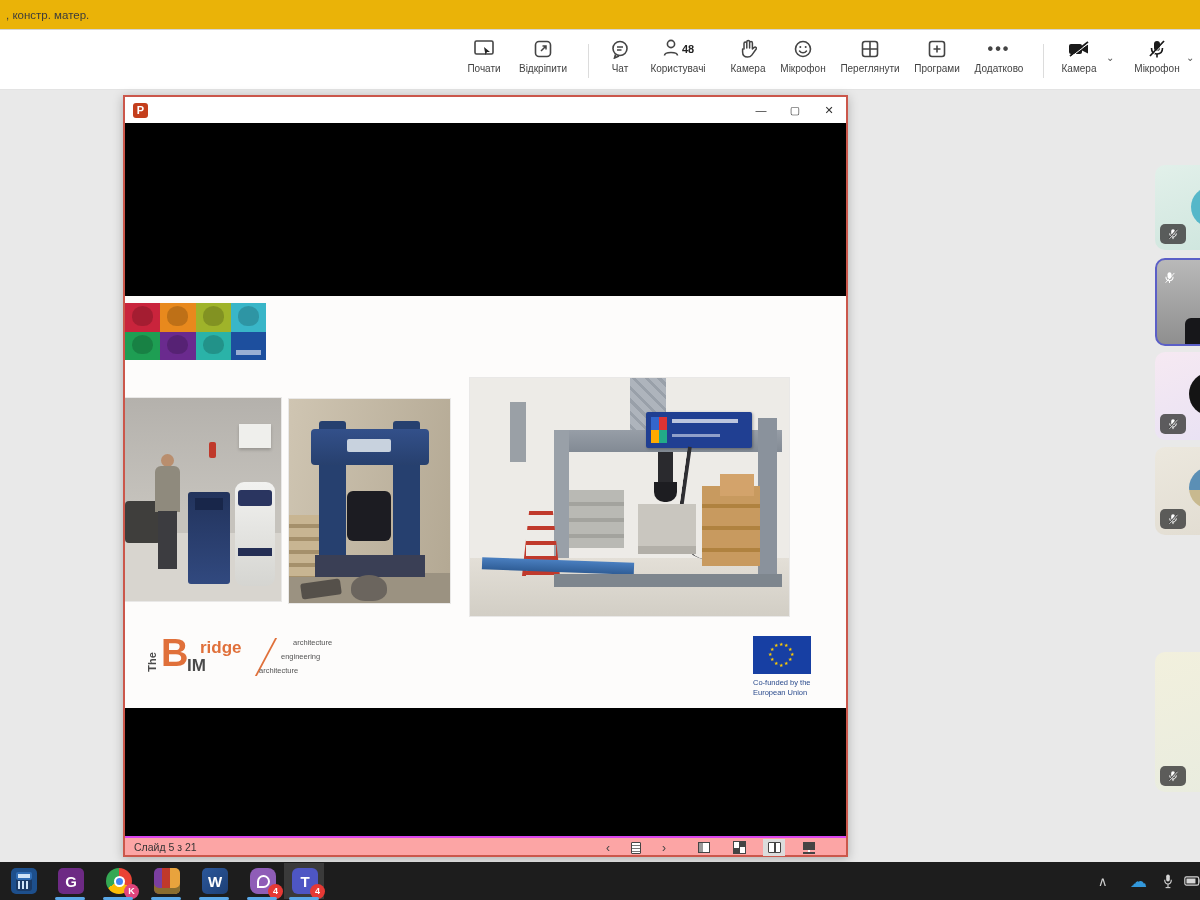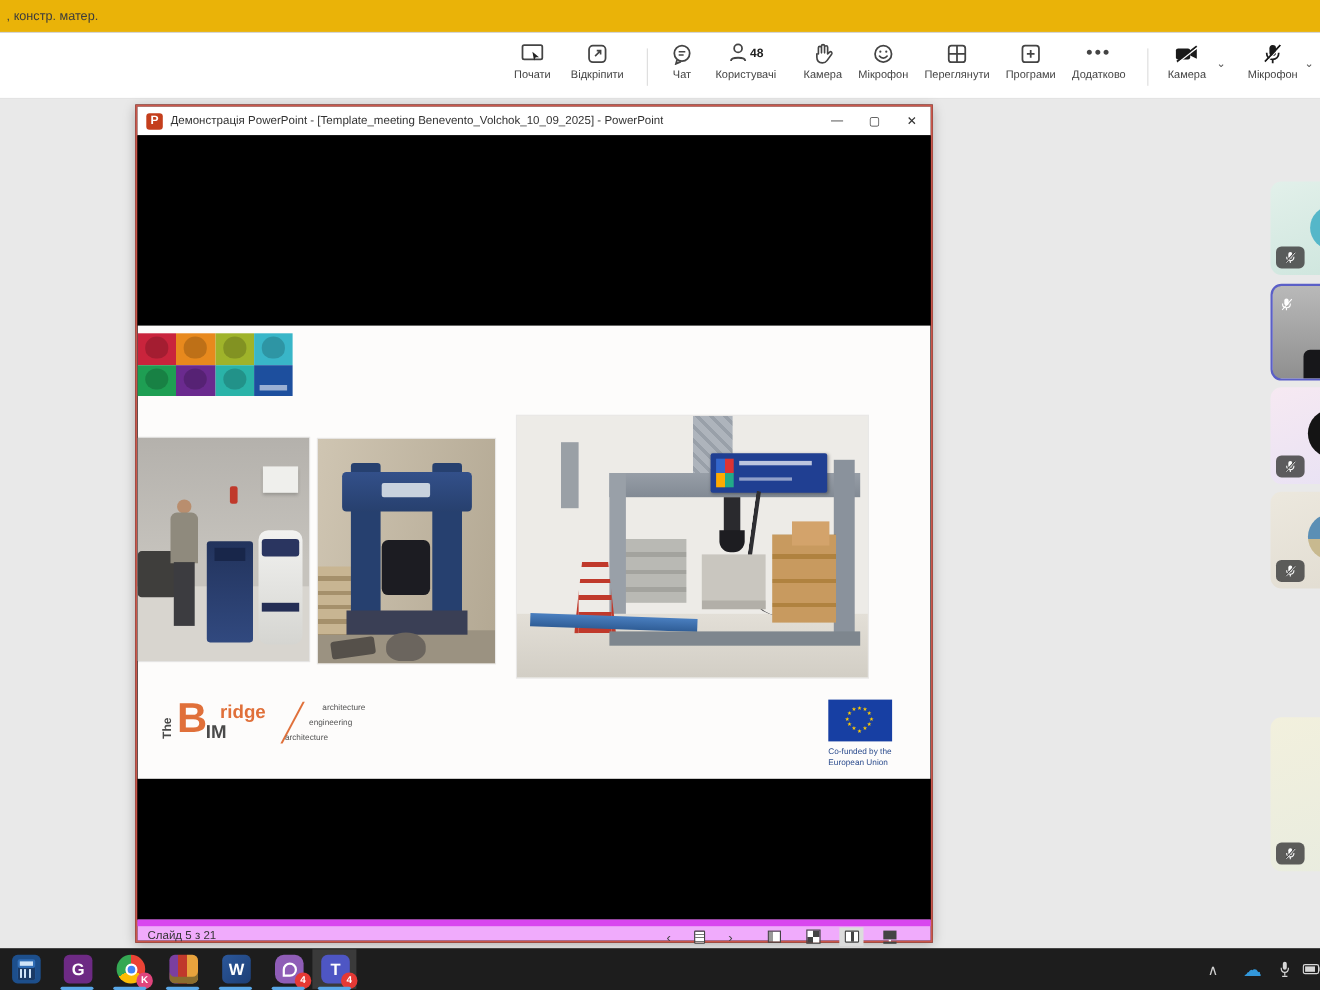--- a/index.html
+++ b/index.html
@@ -49,21 +49,21 @@
   .br-l2 { position:absolute; left:138px; top:16px; font-size:7.5px; color:#555; }
   .br-l3 { position:absolute; left:116px; top:30px; font-size:7.5px; color:#555; }
 
   
   .eu { position:absolute; left:628px; top:340px; width:80px; }
   .eu-flag { position:relative; width:58px; height:38px; background:#173fa3; }
   .eu-flag span { position:absolute; color:#ffcc00; font-size:5px; line-height:5px; }
   .eu-cap { font-size:7.5px; color:#2a4b8d; margin-top:4px; line-height:1.3; }
 
   
-  .ppt-status { position:absolute; left:0; bottom:0; width:100%; height:19px; background:#f0abfc; border-top:6px solid #d946ef; font-size:10.5px; color:#333; }
+  .ppt-status { position:absolute; left:0; bottom:0; width:100%; height:19px; background:#fca5a5; border-top:2px solid #d946ef; font-size:10.5px; color:#333; }
   .ppt-status .txt { position:absolute; left:9px; top:3px; }
   .st-btn { position:absolute; top:1px; width:22px; height:17px; border:none; background:none; color:#444; font-size:12px; cursor:pointer; display:flex; align-items:center; justify-content:center; }
   .st-btn.active { background:#dcdcdc; }
 
   
   .tile { position:absolute; left:1155px; width:60px; border-radius:10px; overflow:hidden; cursor:pointer; }
   .tile .badge { position:absolute; left:5px; bottom:6px; width:26px; height:20px; background:rgba(72,72,72,.88); border-radius:5px; display:flex; align-items:center; justify-content:center; }
   .avatar { position:absolute; border-radius:50%; }
 
   
@@ -202,21 +202,20 @@
         </svg>
     </span>
     <span class="lb">Мікрофон</span>
   </button>
   <button class="chev" style="left:1186px;">⌄</button>
 </div>
 
 <div class="ppt-window">
   <div class="ppt-titlebar">
     <span class="ppt-ico">P</span>
-    <span class="ppt-title">Демонстрація PowerPoint - [Template_meeting Benevento_Volchok_10_09_2025] - PowerPoint</span>
     <div class="win-controls">
       <button>—</button>
       <button>▢</button>
       <button>✕</button>
     </div>
   </div>
 
   <div class="ppt-content">
     <div class="slide">
 

